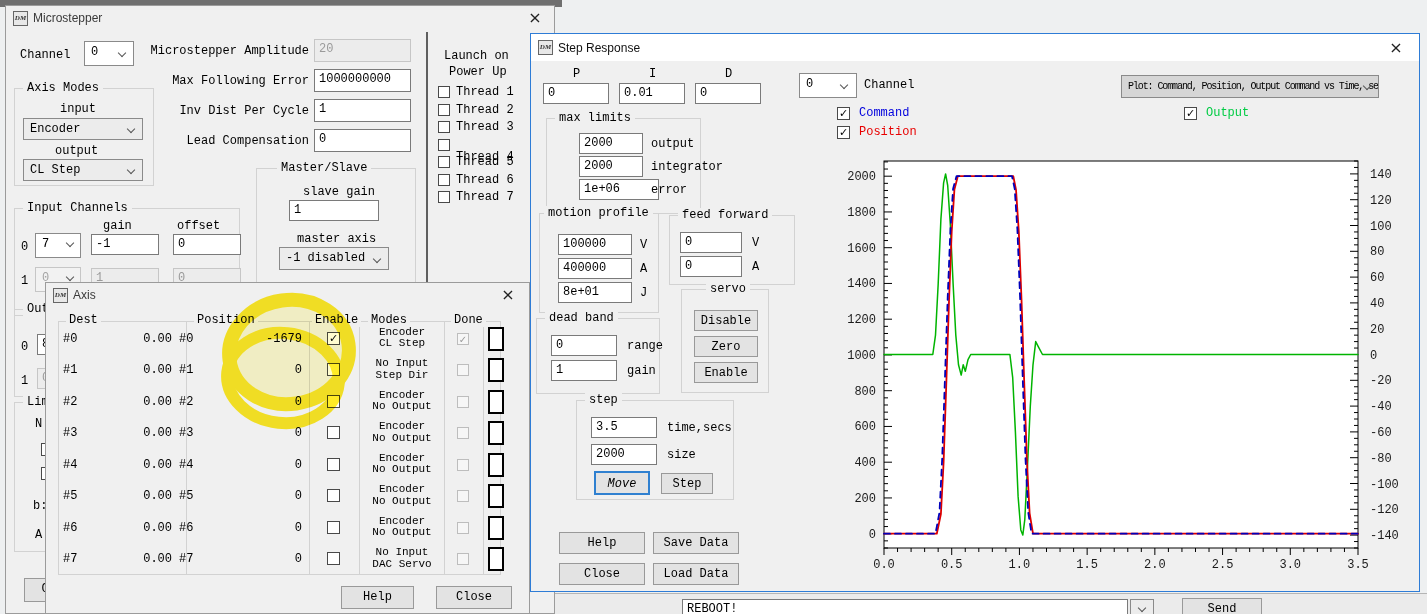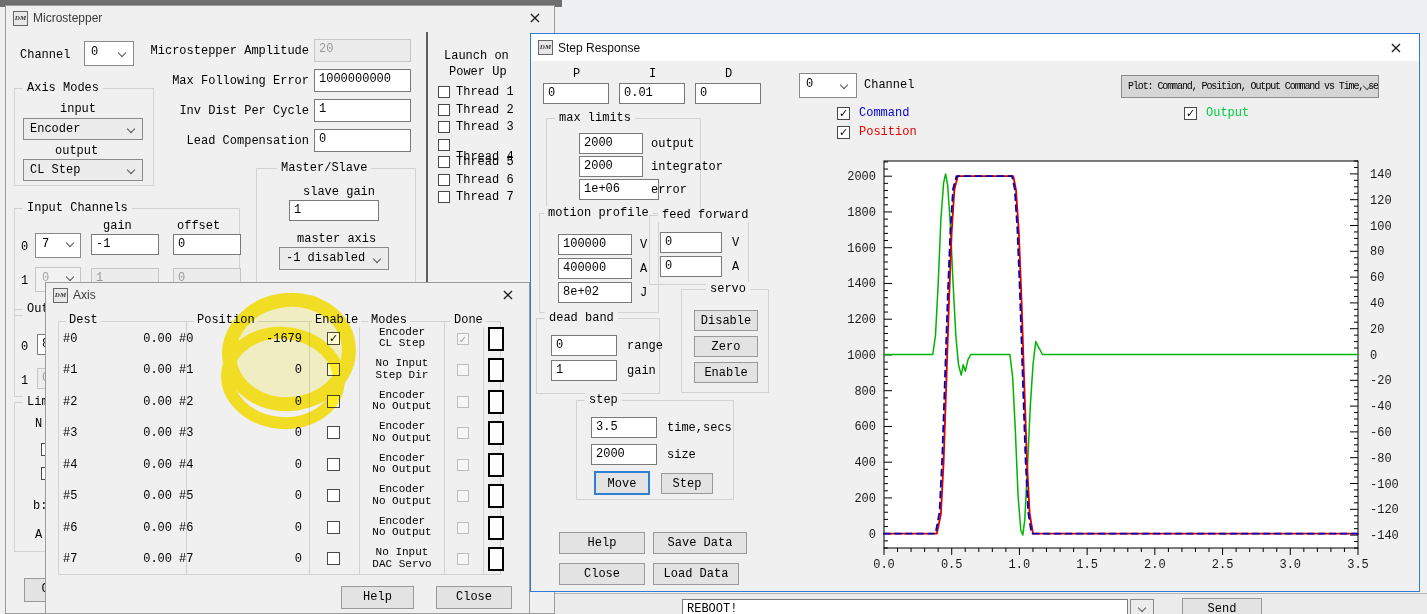--- a/index.html
+++ b/index.html
@@ -291,25 +291,25 @@
       <span class="tbox" style="left: 32px; top: 60px; width: 80px;">1e+06</span>
       <span class="mono abs" style="left: 104px; top: 64px;">error</span>
     </div>
 
   <div class="gbox" style="left:8px;top:179px;width:120px;height:100px;">
     <span class="glegend" style="left:4px;">motion profile</span>
   <span class="tbox" style="left: 18px; top: 20px; width: 74px;">100000</span>
       <span class="mono abs" style="left: 100px; top: 24px;">V</span>
       <span class="tbox" style="left: 18px; top: 44px; width: 74px;">400000</span>
       <span class="mono abs" style="left: 100px; top: 48px;">A</span>
-      <span class="tbox" style="left: 18px; top: 68px; width: 74px;">8e+02</span>
+      <span class="tbox" style="left: 18px; top: 68px; width: 74px;">8e+01</span>
       <span class="mono abs" style="left: 100px; top: 72px;">J</span>
     </div>
 
-  <div class="gbox" style="left:118px;top:181px;width:100px;height:70px;">
+  <div class="gbox" style="left:138px;top:181px;width:126px;height:70px;">
     <span class="glegend">feed forward</span>
   <span class="tbox" style="left: 10px; top: 16px; width: 62px;">0</span>
       <span class="mono abs" style="left: 82px; top: 20px;">V</span>
       <span class="tbox" style="left: 10px; top: 40px; width: 62px;">0</span>
       <span class="mono abs" style="left: 82px; top: 44px;">A</span>
     </div>
 
   <div class="gbox" style="left:150px;top:255px;width:88px;height:104px;">
     <span class="glegend" style="left:24px;">servo</span>
   <span class="btn" style="left: 12px; top: 20px; width: 64px; height: 21px;">Disable</span>
@@ -320,30 +320,30 @@
   <div class="gbox" style="left:5px;top:284px;width:124px;height:76px;">
     <span class="glegend">dead band</span>
   <span class="tbox" style="left: 14px; top: 16px; width: 66px;">0</span>
       <span class="mono abs" style="left: 90px; top: 20px;">range</span>
       <span class="tbox" style="left: 14px; top: 41px; width: 66px;">1</span>
       <span class="mono abs" style="left: 90px; top: 45px;">gain</span>
     </div>
 
   <div class="gbox" style="left:45px;top:366px;width:158px;height:100px;">
     <span class="glegend">step</span>
-    <span class="btn" style="left:17px;top:70px;width:56px;height:24px;border:2px solid #2f80d0;padding-top:4px;">Move</span>
+    <span class="btn" style="left:17px;top:70px;width:56px;height:24px;border:2px solid #2f80d0;padding-top:4px;font-style:italic;">Move</span>
     <span class="btn" style="left:84px;top:72px;width:52px;height:21px;">Step</span>
   <span class="tbox" style="left: 14px; top: 16px; width: 66px;">3.5</span>
       <span class="mono abs" style="left: 90px; top: 20px;">time,secs</span>
       <span class="tbox" style="left: 14px; top: 43px; width: 66px;">2000</span>
       <span class="mono abs" style="left: 90px; top: 47px;">size</span>
     </div>
 
   <span class="btn" style="left:28px;top:498px;width:86px;height:22px;">Help</span>
-  <span class="btn" style="left:122px;top:498px;width:94px;height:22px;">Save Data</span>
+  <span class="btn" style="left:122px;top:498px;width:86px;height:22px;">Save Data</span>
   <span class="btn" style="left:28px;top:529px;width:86px;height:22px;">Close</span>
   <span class="btn" style="left:122px;top:529px;width:86px;height:22px;">Load Data</span>
 
   <svg id="chart" class="abs" style="left:285px;top:110px;" width="605" height="445" viewBox="0 0 605 445">
       <rect x="68" y="17" width="474" height="387" fill="#ffffff" stroke="#000" stroke-width="1"></rect>
       <line x1="68" y1="404" x2="68" y2="411" stroke="#000" stroke-width="1"></line>
       <text x="68" y="424" text-anchor="middle" fill="#1a1a1a" style="font: 12px &quot;Liberation Mono&quot;, monospace;">0.0</text>
       <line x1="81.54285714285714" y1="404" x2="81.54285714285714" y2="408" stroke="#000" stroke-width="1"></line>
       <line x1="95.08571428571429" y1="404" x2="95.08571428571429" y2="408" stroke="#000" stroke-width="1"></line>
       <line x1="108.62857142857143" y1="404" x2="108.62857142857143" y2="408" stroke="#000" stroke-width="1"></line>

